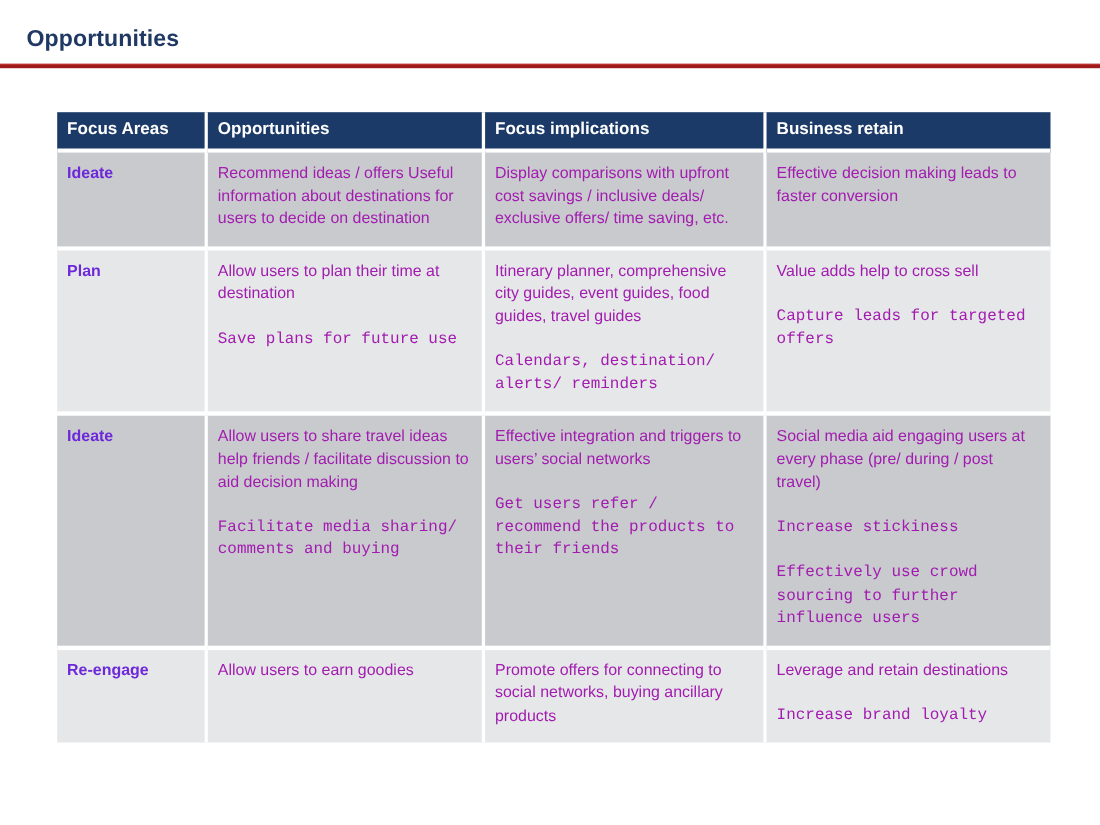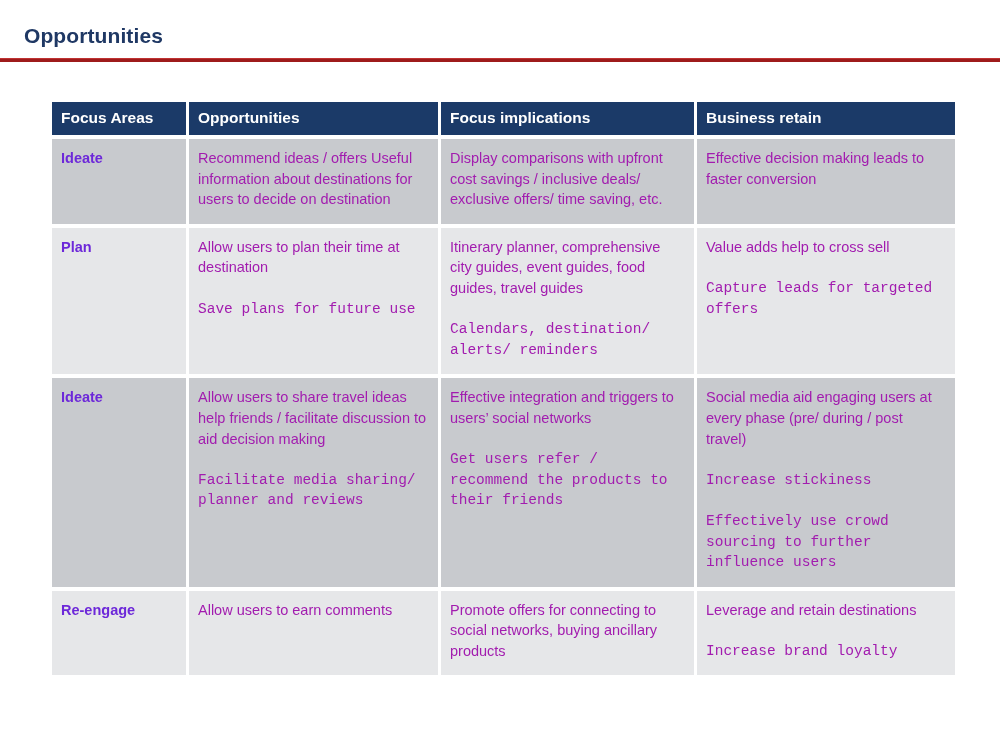--- a/index.html
+++ b/index.html
@@ -148,37 +148,37 @@
       <td>
         <p class="para">Value adds help to cross sell</p>
         <p class="para">Capture leads for targeted offers</p>
       </td>
     </tr>
 
     <tr class="row-dark">
       <td class="focus-cell">Ideate</td>
       <td>
         <p class="para">Allow users to share travel ideas help friends / facilitate discussion to aid decision making</p>
-        <p class="para">Facilitate media sharing/ planner and reviews</p>
+        <p class="para">Facilitate media sharing/ comments and buying</p>
       </td>
       <td>
         <p class="para">Effective integration and triggers to users’ social networks</p>
         <p class="para">Get users refer / recommend the products to their friends</p>
       </td>
       <td>
         <p class="para">Social media aid engaging users at every phase (pre/ during / post travel)</p>
         <p class="para">Increase stickiness</p>
         <p class="para">Effectively use crowd sourcing to further influence users</p>
       </td>
     </tr>
 
     <tr class="row-light">
       <td class="focus-cell">Re-engage</td>
       <td>
-        <p class="para">Allow users to earn comments</p>
+        <p class="para">Allow users to earn goodies</p>
       </td>
       <td>
         <p class="para">Promote offers for connecting to social networks, buying ancillary products</p>
       </td>
       <td>
         <p class="para">Leverage and retain destinations</p>
         <p class="para">Increase brand loyalty</p>
       </td>
     </tr>
 

